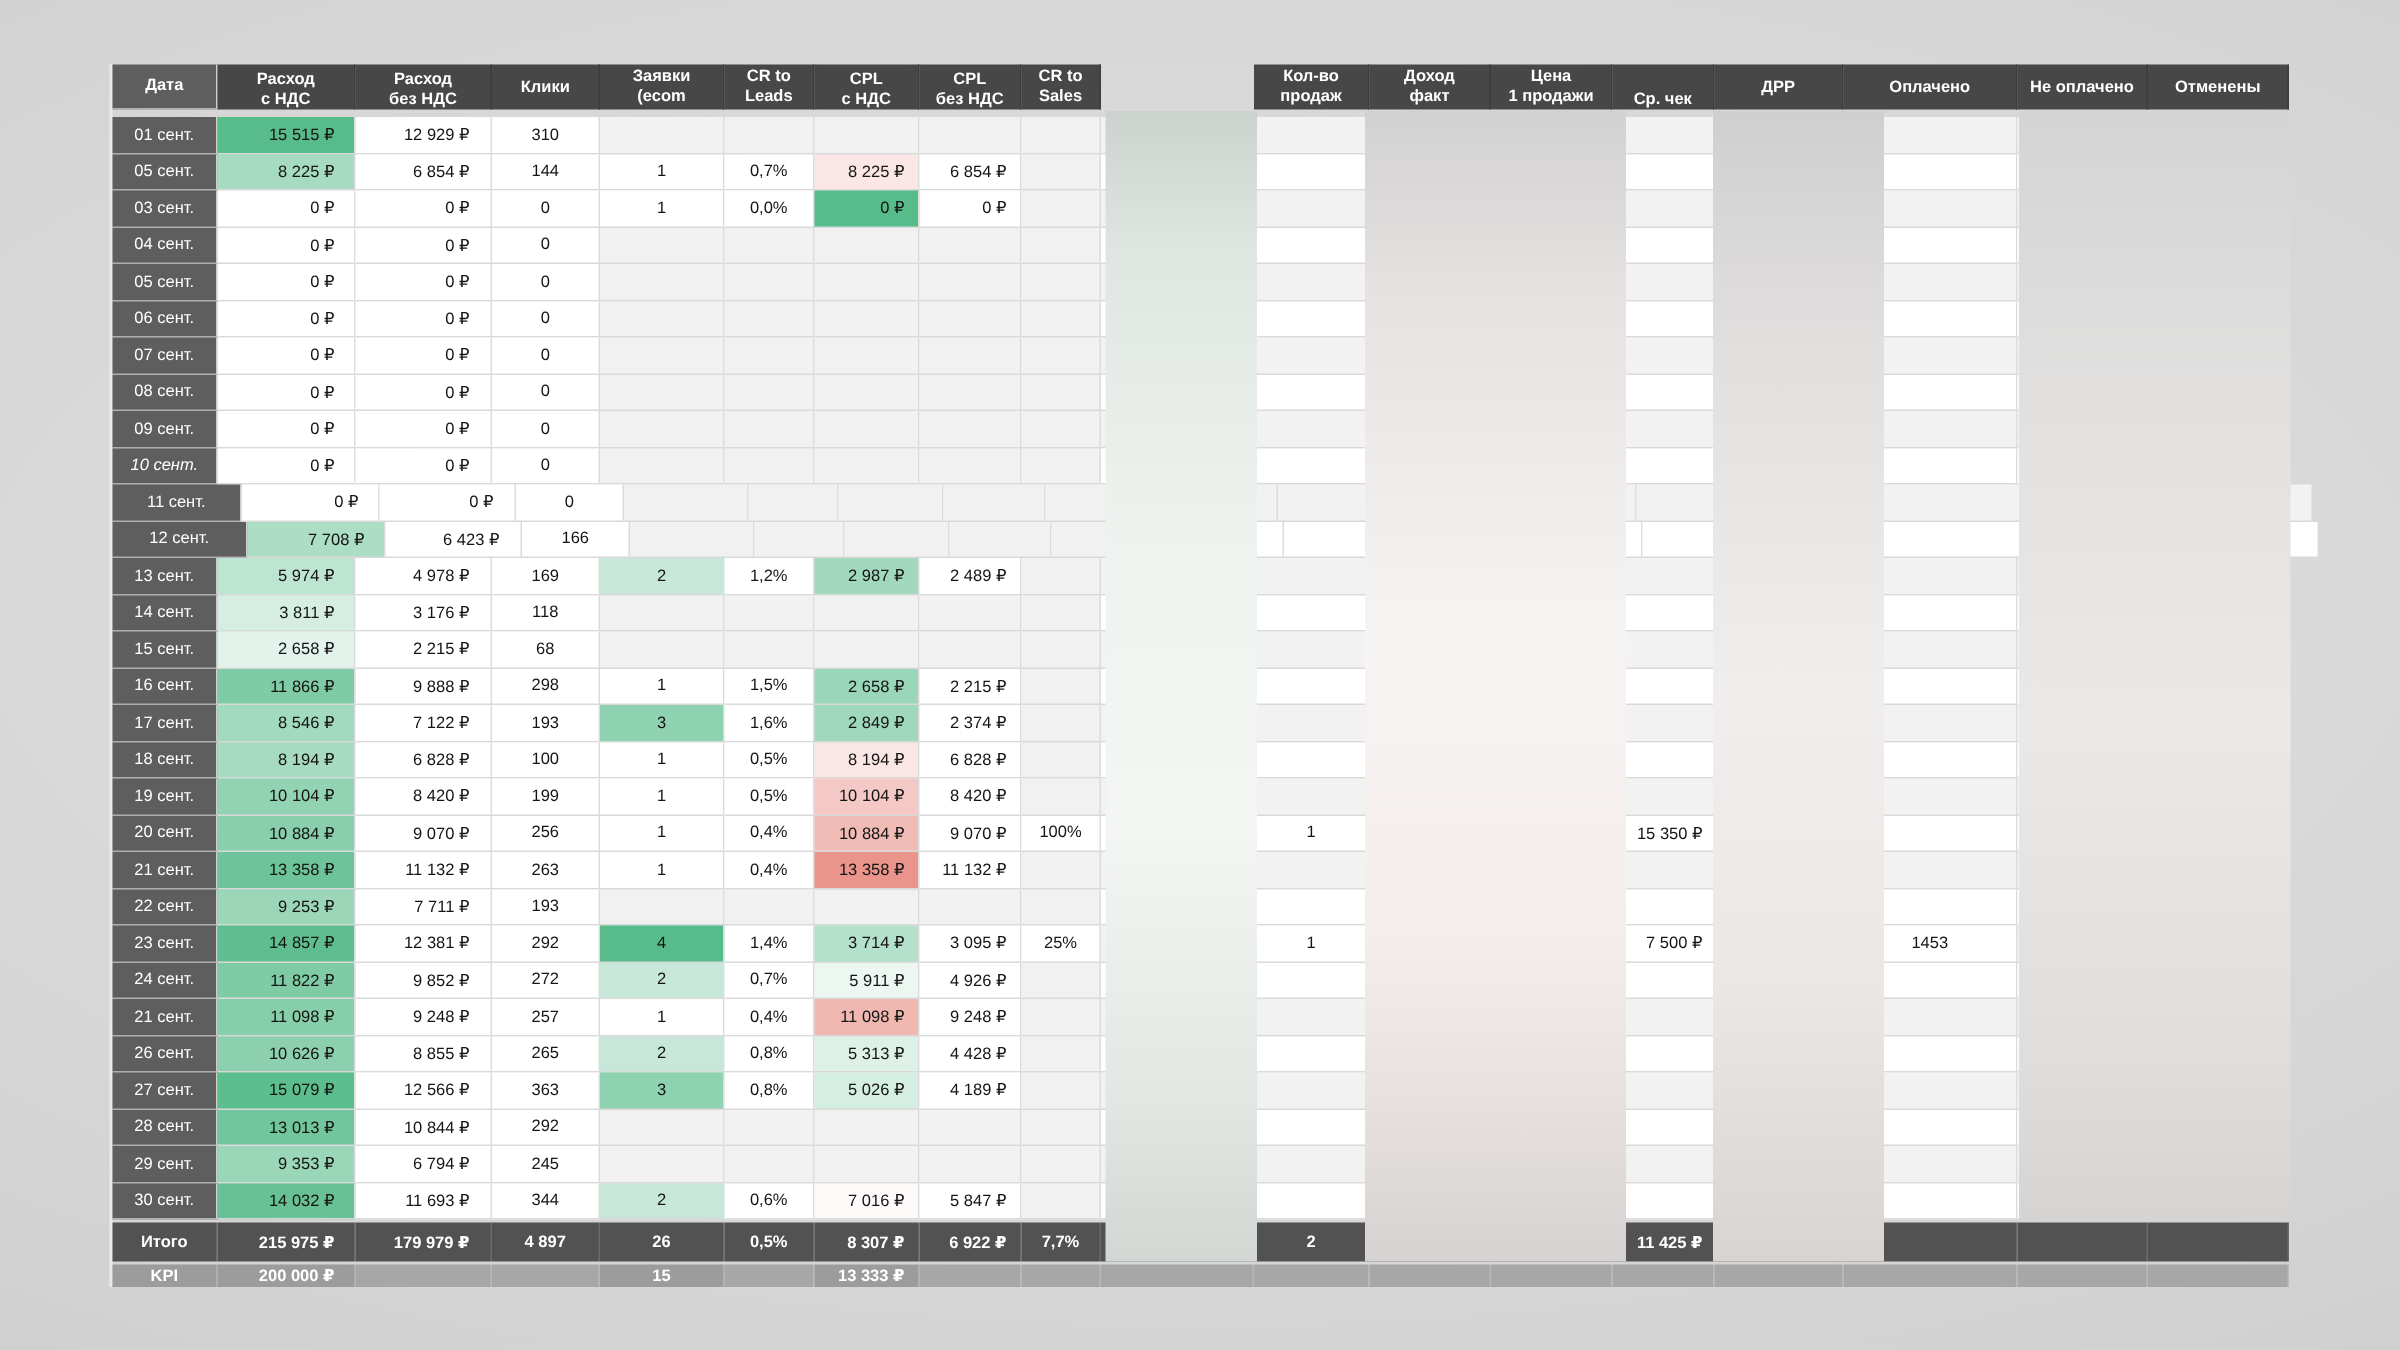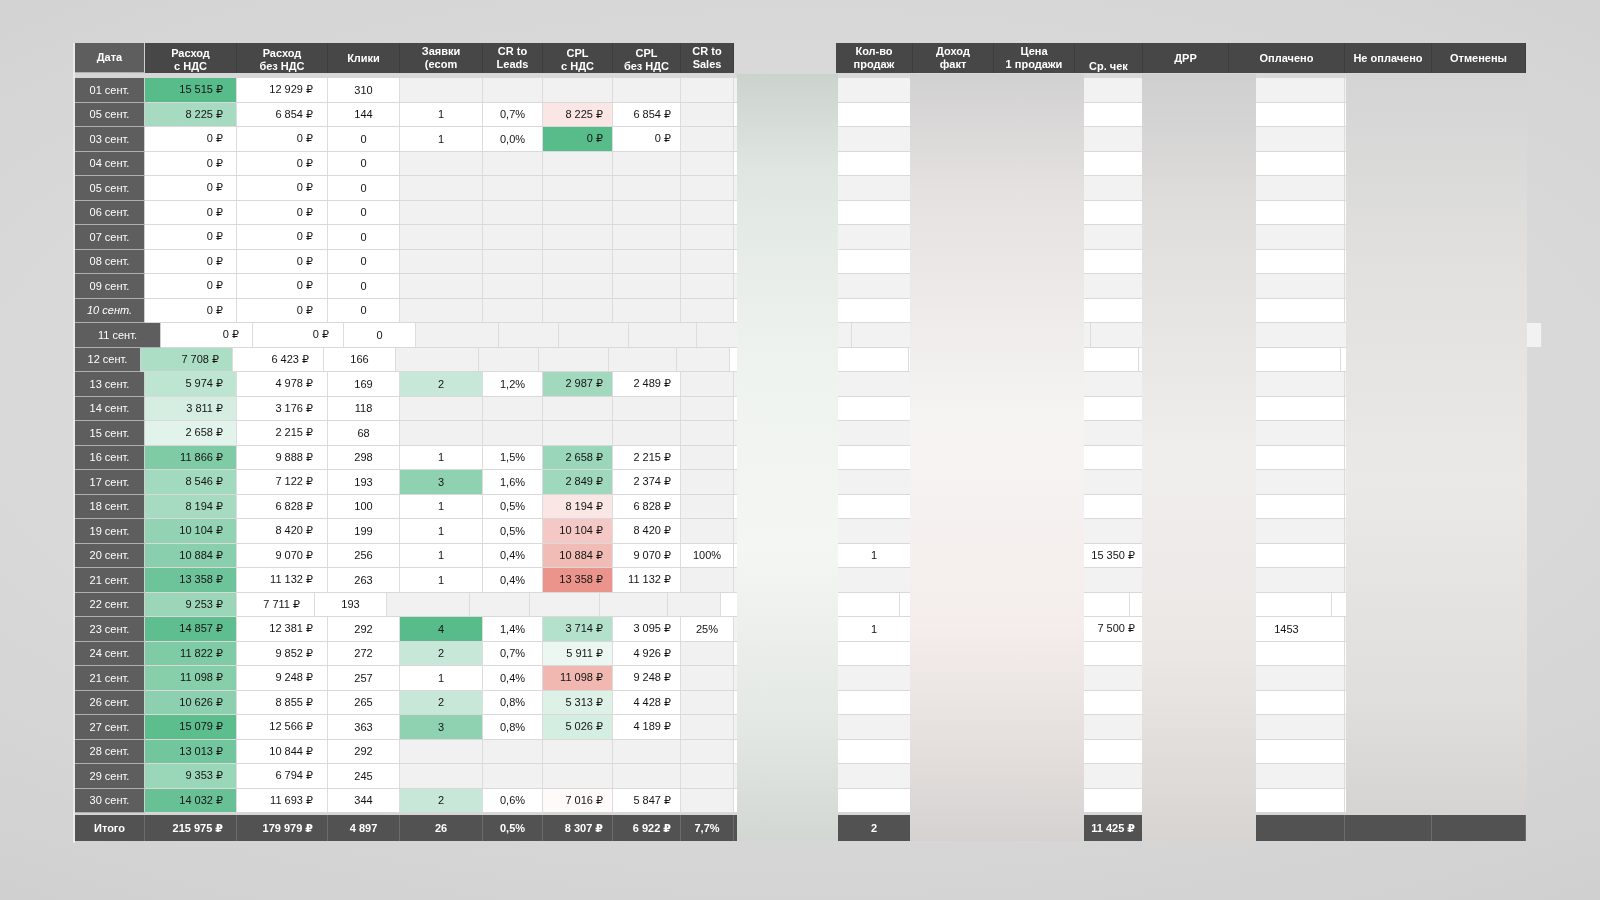--- a/index.html
+++ b/index.html
@@ -320,21 +320,21 @@
         <div class="cell c-sales" style="width: 77px; background: rgb(242, 242, 242);"></div>
         <div class="cell c-revenue" style="width: 81px; background: rgb(242, 242, 242);"></div>
         <div class="cell c-price_sale" style="width: 81px; background: rgb(242, 242, 242);"></div>
         <div class="cell c-avg_check al-right" style="width: 68px; background: rgb(242, 242, 242);"></div>
         <div class="cell c-drr" style="width: 86px; background: rgb(242, 242, 242);"></div>
         <div class="cell c-paid" style="width: 116px; background: rgb(242, 242, 242);"></div>
         <div class="cell c-unpaid" style="width: 87px; background: rgb(242, 242, 242);"></div>
         <div class="cell c-canceled" style="width: 94px; background: rgb(242, 242, 242);"></div>
       </div>
       <div class="row brow" style="height: 24.5px;">
-        <div class="cell c-date" style="width: 66px;">12 сент.</div>
+        <div class="cell c-date" style="width: 90px;">12 сент.</div>
         <div class="cell c-spend_vat al-right" style="width: 92px; background: rgb(172, 221, 197);">7 708 ₽</div>
         <div class="cell c-spend_net al-right" style="width: 91px; background: rgb(255, 255, 255);">6 423 ₽</div>
         <div class="cell c-clicks" style="width: 72px; background: rgb(255, 255, 255);">166</div>
         <div class="cell c-leads" style="width: 83px; background: rgb(241, 241, 241);"></div>
         <div class="cell c-cr_leads" style="width: 60px; background: rgb(241, 241, 241);"></div>
         <div class="cell c-cpl_vat al-right" style="width: 70px; background: rgb(241, 241, 241);"></div>
         <div class="cell c-cpl_net al-right" style="width: 68px; background: rgb(241, 241, 241);"></div>
         <div class="cell c-cr_sales" style="width: 53px; background: rgb(241, 241, 241);"></div>
         <div class="cell c-sum_leads" style="width: 102px; background: rgb(255, 255, 255);"></div>
         <div class="cell c-sales" style="width: 77px; background: rgb(255, 255, 255);"></div>
@@ -522,21 +522,21 @@
         <div class="cell c-price_sale" style="width: 81px; background: rgb(242, 242, 242);"></div>
         <div class="cell c-avg_check al-right" style="width: 68px; background: rgb(242, 242, 242);"></div>
         <div class="cell c-drr" style="width: 86px; background: rgb(242, 242, 242);"></div>
         <div class="cell c-paid" style="width: 116px; background: rgb(242, 242, 242);"></div>
         <div class="cell c-unpaid" style="width: 87px; background: rgb(242, 242, 242);"></div>
         <div class="cell c-canceled" style="width: 94px; background: rgb(242, 242, 242);"></div>
       </div>
       <div class="row brow" style="height: 24.5px;">
         <div class="cell c-date" style="width: 70px;">22 сент.</div>
         <div class="cell c-spend_vat al-right" style="width: 92px; background: rgb(155, 214, 185);">9 253 ₽</div>
-        <div class="cell c-spend_net al-right" style="width: 78px; background: rgb(255, 255, 255);">7 711 ₽</div>
+        <div class="cell c-spend_net al-right" style="width: 91px; background: rgb(255, 255, 255);">7 711 ₽</div>
         <div class="cell c-clicks" style="width: 72px; background: rgb(255, 255, 255);">193</div>
         <div class="cell c-leads" style="width: 83px; background: rgb(241, 241, 241);"></div>
         <div class="cell c-cr_leads" style="width: 60px; background: rgb(241, 241, 241);"></div>
         <div class="cell c-cpl_vat al-right" style="width: 70px; background: rgb(241, 241, 241);"></div>
         <div class="cell c-cpl_net al-right" style="width: 68px; background: rgb(241, 241, 241);"></div>
         <div class="cell c-cr_sales" style="width: 53px; background: rgb(241, 241, 241);"></div>
         <div class="cell c-sum_leads" style="width: 102px; background: rgb(255, 255, 255);"></div>
         <div class="cell c-sales" style="width: 77px; background: rgb(255, 255, 255);"></div>
         <div class="cell c-revenue" style="width: 81px; background: rgb(255, 255, 255);"></div>
         <div class="cell c-price_sale" style="width: 81px; background: rgb(255, 255, 255);"></div>
@@ -721,18 +721,38 @@
         <div class="cell c-sales" style="width: 77px;">2</div>
         <div class="cell c-revenue" style="width: 81px;"></div>
         <div class="cell c-price_sale" style="width: 81px;"></div>
         <div class="cell c-avg_check al-right" style="width: 68px;">11 425 ₽</div>
         <div class="cell c-drr" style="width: 86px;"></div>
         <div class="cell c-paid" style="width: 116px;"></div>
         <div class="cell c-unpaid" style="width: 87px;"></div>
         <div class="cell c-canceled" style="width: 94px;"></div>
       </div>
       <div class="row sp" style="height: 2px;"></div>
+      <div class="row krow" style="height: 15px;">
+        <div class="cell c-date" style="width: 70px;">KPI</div>
+        <div class="cell c-spend_vat al-right" style="width: 92px;">200 000 ₽</div>
+        <div class="cell c-spend_net al-right kempty" style="width: 91px;"></div>
+        <div class="cell c-clicks kempty" style="width: 72px;"></div>
+        <div class="cell c-leads" style="width: 83px;">15</div>
+        <div class="cell c-cr_leads kempty" style="width: 60px;"></div>
+        <div class="cell c-cpl_vat al-right" style="width: 70px;">13 333 ₽</div>
+        <div class="cell c-cpl_net al-right kempty" style="width: 68px;"></div>
+        <div class="cell c-cr_sales kempty" style="width: 53px;"></div>
+        <div class="cell c-sum_leads kempty" style="width: 102px;"></div>
+        <div class="cell c-sales kempty" style="width: 77px;"></div>
+        <div class="cell c-revenue kempty" style="width: 81px;"></div>
+        <div class="cell c-price_sale kempty" style="width: 81px;"></div>
+        <div class="cell c-avg_check al-right kempty" style="width: 68px;"></div>
+        <div class="cell c-drr kempty" style="width: 86px;"></div>
+        <div class="cell c-paid kempty" style="width: 116px;"></div>
+        <div class="cell c-unpaid kempty" style="width: 87px;"></div>
+        <div class="cell c-canceled kempty" style="width: 94px;"></div>
+      </div>
     </div>
 <div class="redaction tint-green" style="left: 737px; top: 74px; width: 101px; height: 767px;"></div>
     <div class="redaction tint-warm" style="left: 910px; top: 74px; width: 174px; height: 767px;"></div>
     <div class="redaction tint-neutral" style="left: 1142px; top: 74px; width: 114px; height: 767px;"></div>
     <div class="redaction tint-light" style="left: 1346px; top: 74px; width: 181px; height: 740px;"></div>
   </div>
 
 </body></html>

